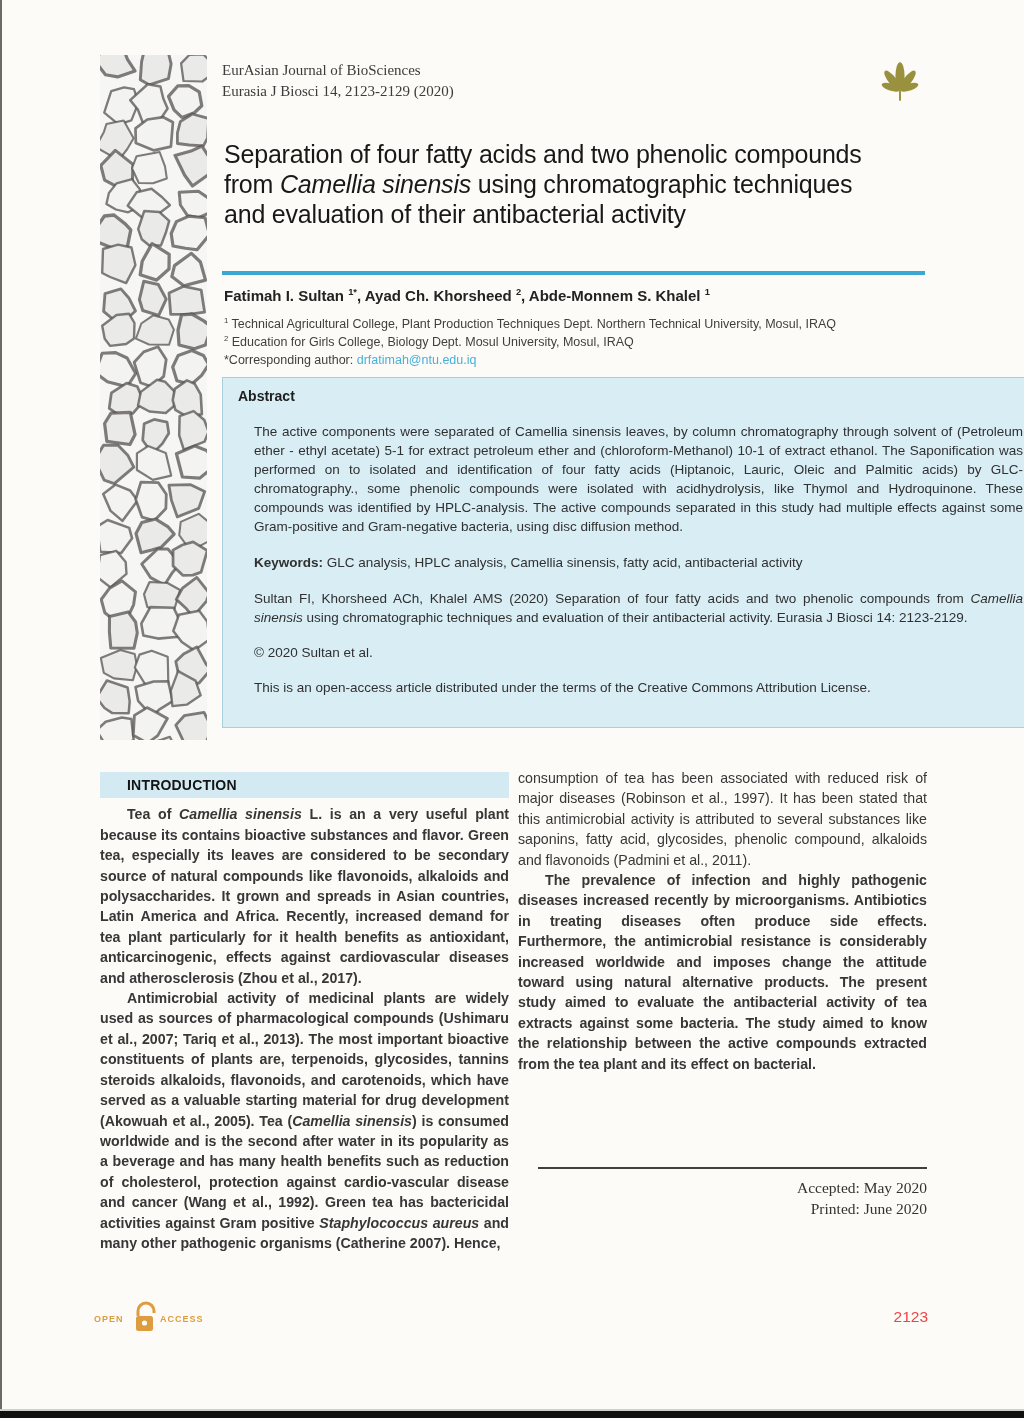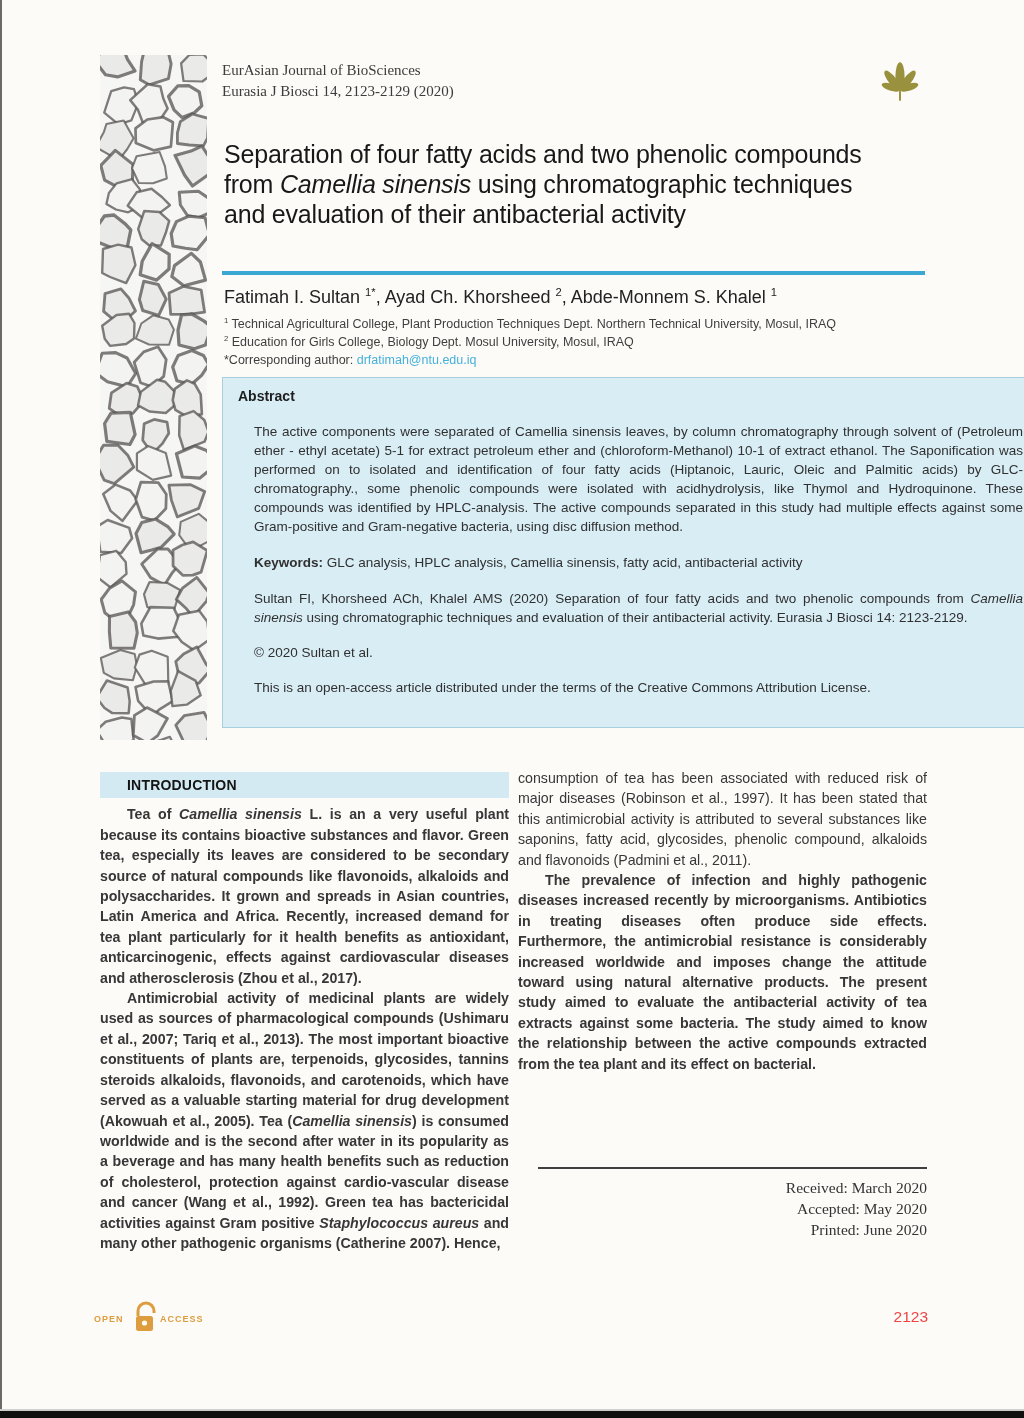--- a/index.html
+++ b/index.html
@@ -17,21 +17,21 @@
   .texture{position:absolute;left:100px;top:55px;width:107px;height:685px;background:#f6f6f4;}
 
   .journal-header{position:absolute;left:222px;top:60px;font-family:"Liberation Serif",serif;font-size:15px;line-height:21px;color:#3c3c3c;}
   .leaf-logo{position:absolute;left:872px;top:55px;width:56px;height:60px;}
 
   .article-title{position:absolute;left:224px;top:139px;width:645px;font-size:25px;font-weight:normal;line-height:30px;color:#181818;letter-spacing:-0.2px;}
   .article-title .it{font-style:italic;}
 
   .title-rule{position:absolute;left:222px;top:271px;width:703px;height:4px;background:#3aa8d2;}
 
-  .authors{position:absolute;left:224px;top:287px;font-size:18px;font-weight:normal;color:#222;}
+  .authors{position:absolute;left:224px;top:287px;font-size:15px;font-weight:bold;color:#222;}
   sup{font-size:62%;vertical-align:super;line-height:0;}
 
   .affiliations{position:absolute;left:224px;top:315px;font-size:12.5px;line-height:18px;color:#3f3f3f;}
   .email{color:#45b1dc;text-decoration:none;}
 
   .abstract-box{
     position:absolute;left:222px;top:377px;width:833px;box-sizing:border-box;
     background:#d9edf5;border:1px solid #a9cedd;
     padding:9px 15px 14px 15px;
     font-size:13.5px;line-height:19px;color:#303030;
@@ -177,21 +177,20 @@
       <h2>INTRODUCTION</h2>
     </div>
     <p class="indent"><span>Tea of </span><span class="it">Camellia sinensis</span><span> L. is an a very useful plant because its contains bioactive substances and flavor. Green tea, especially its leaves are considered to be secondary source of natural compounds like flavonoids, alkaloids and polysaccharides. It grown and spreads in Asian countries, Latin America and Africa. Recently, increased demand for tea plant particularly for it health benefits as antioxidant, anticarcinogenic, effects against cardiovascular diseases and atherosclerosis (Zhou et al., 2017).</span></p>
     <p class="indent"><span>Antimicrobial activity of medicinal plants are widely used as sources of pharmacological compounds (Ushimaru et al., 2007; Tariq et al., 2013). The most important bioactive constituents of plants are, terpenoids, glycosides, tannins steroids alkaloids, flavonoids, and carotenoids, which have served as a valuable starting material for drug development (Akowuah et al., 2005). Tea (</span><span class="it">Camellia sinensis</span><span>) is consumed worldwide and is the second after water in its popularity as a beverage and has many health benefits such as reduction of cholesterol, protection against cardio-vascular disease and cancer (Wang et al., 1992). Green tea has bactericidal activities against Gram positive </span><span class="it">Staphylococcus aureus</span><span> and many other pathogenic organisms (Catherine 2007). Hence,</span></p>
   </div>
 
   <div class="col col-right">
     <p>consumption of tea has been associated with reduced risk of major diseases (Robinson et al., 1997). It has been stated that this antimicrobial activity is attributed to several substances like saponins, fatty acid, glycosides, phenolic compound, alkaloids and flavonoids (Padmini et al., 2011).</p>
     <p class="indent">The prevalence of infection and highly pathogenic diseases increased recently by microorganisms. Antibiotics in treating diseases often produce side effects. Furthermore, the antimicrobial resistance is considerably increased worldwide and imposes change the attitude toward using natural alternative products. The present study aimed to evaluate the antibacterial activity of tea extracts against some bacteria. The study aimed to know the relationship between the active compounds extracted from the tea plant and its effect on bacterial.</p>
     <div class="dates-block">
-      <div>Received: March 2020</div>
       <div>Accepted: May 2020</div>
       <div>Printed: June 2020</div>
     </div>
   </div>
 
   <svg class="open-access" viewBox="0 0 130 40" xmlns="http://www.w3.org/2000/svg">
     <text x="0" y="22" font-family="Liberation Sans, sans-serif" font-size="9" font-weight="bold" fill="#dd9c3e" letter-spacing="1" id="oa-left">OPEN</text>
     <g stroke="#dd9c3e" fill="none" stroke-width="3">
       <path d="M44 16 v-5 a8 8 0 0 1 16 0 v2"></path>
       <rect x="42" y="16" width="17" height="15" rx="2.5" fill="#dd9c3e" stroke="none"></rect>

